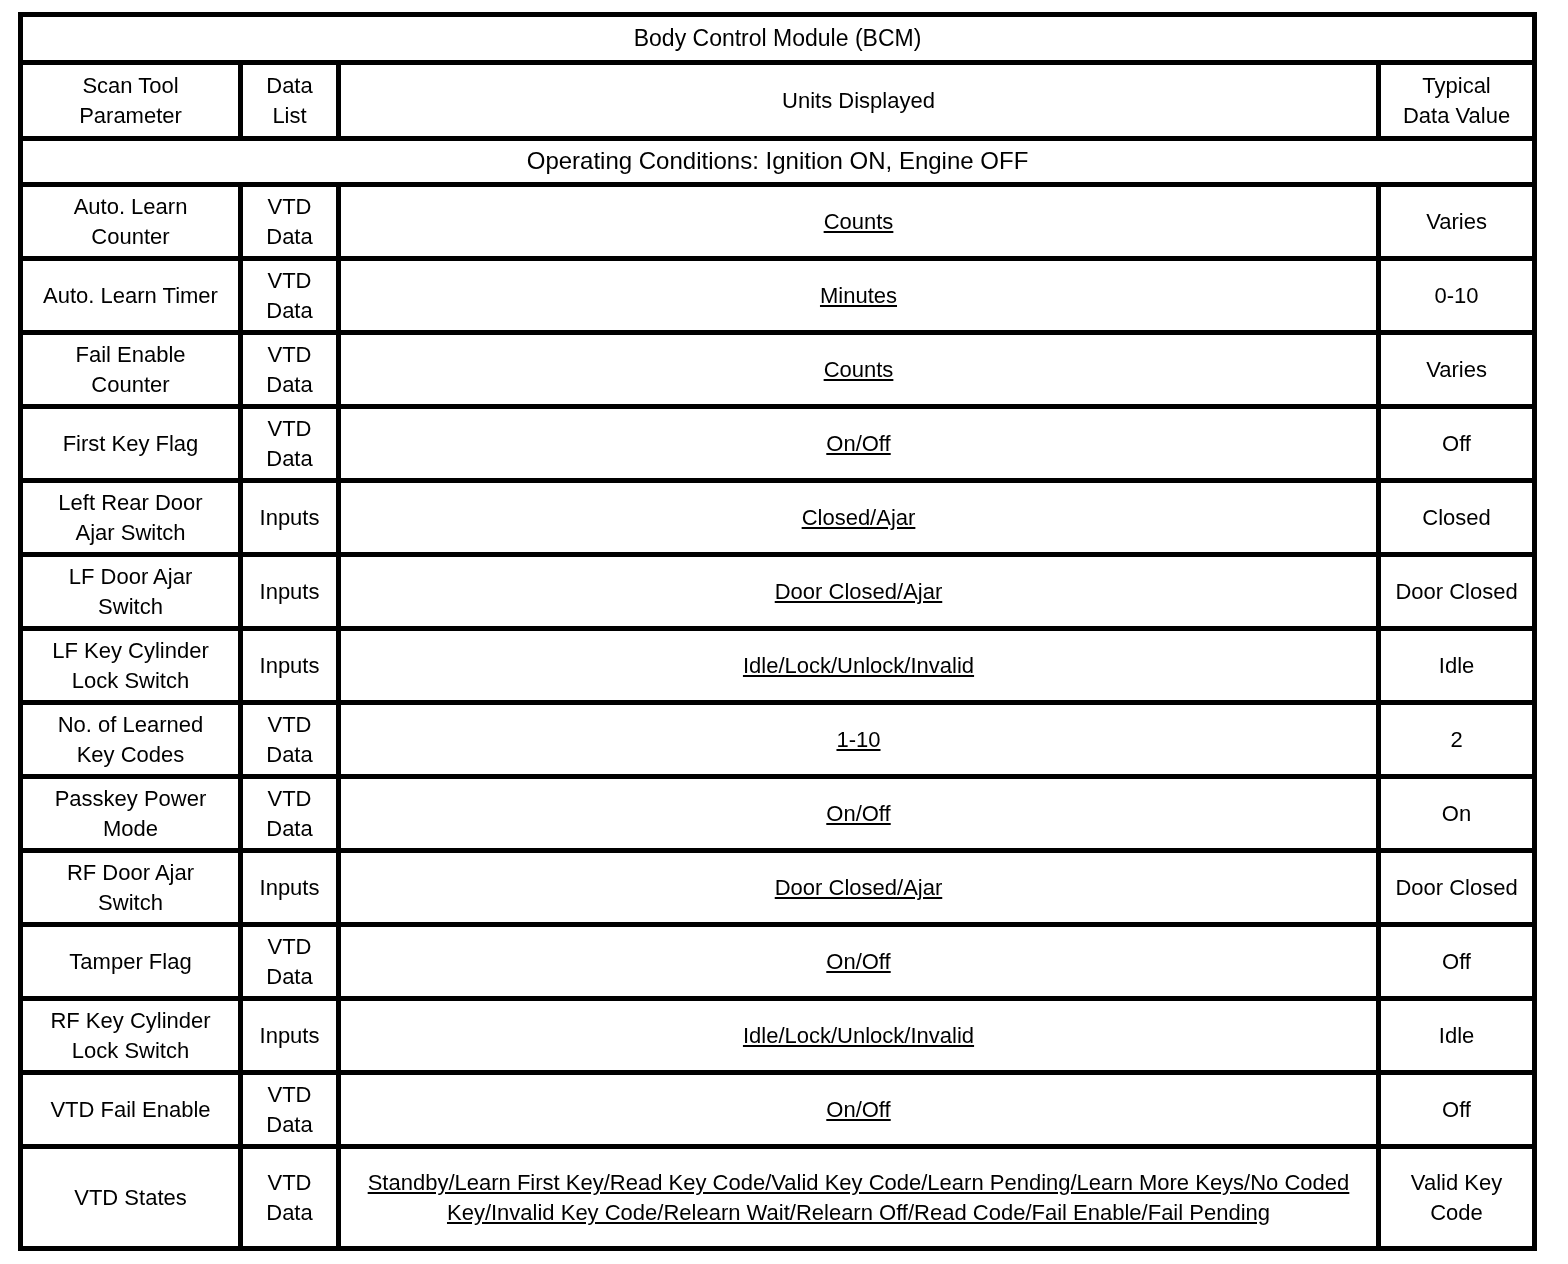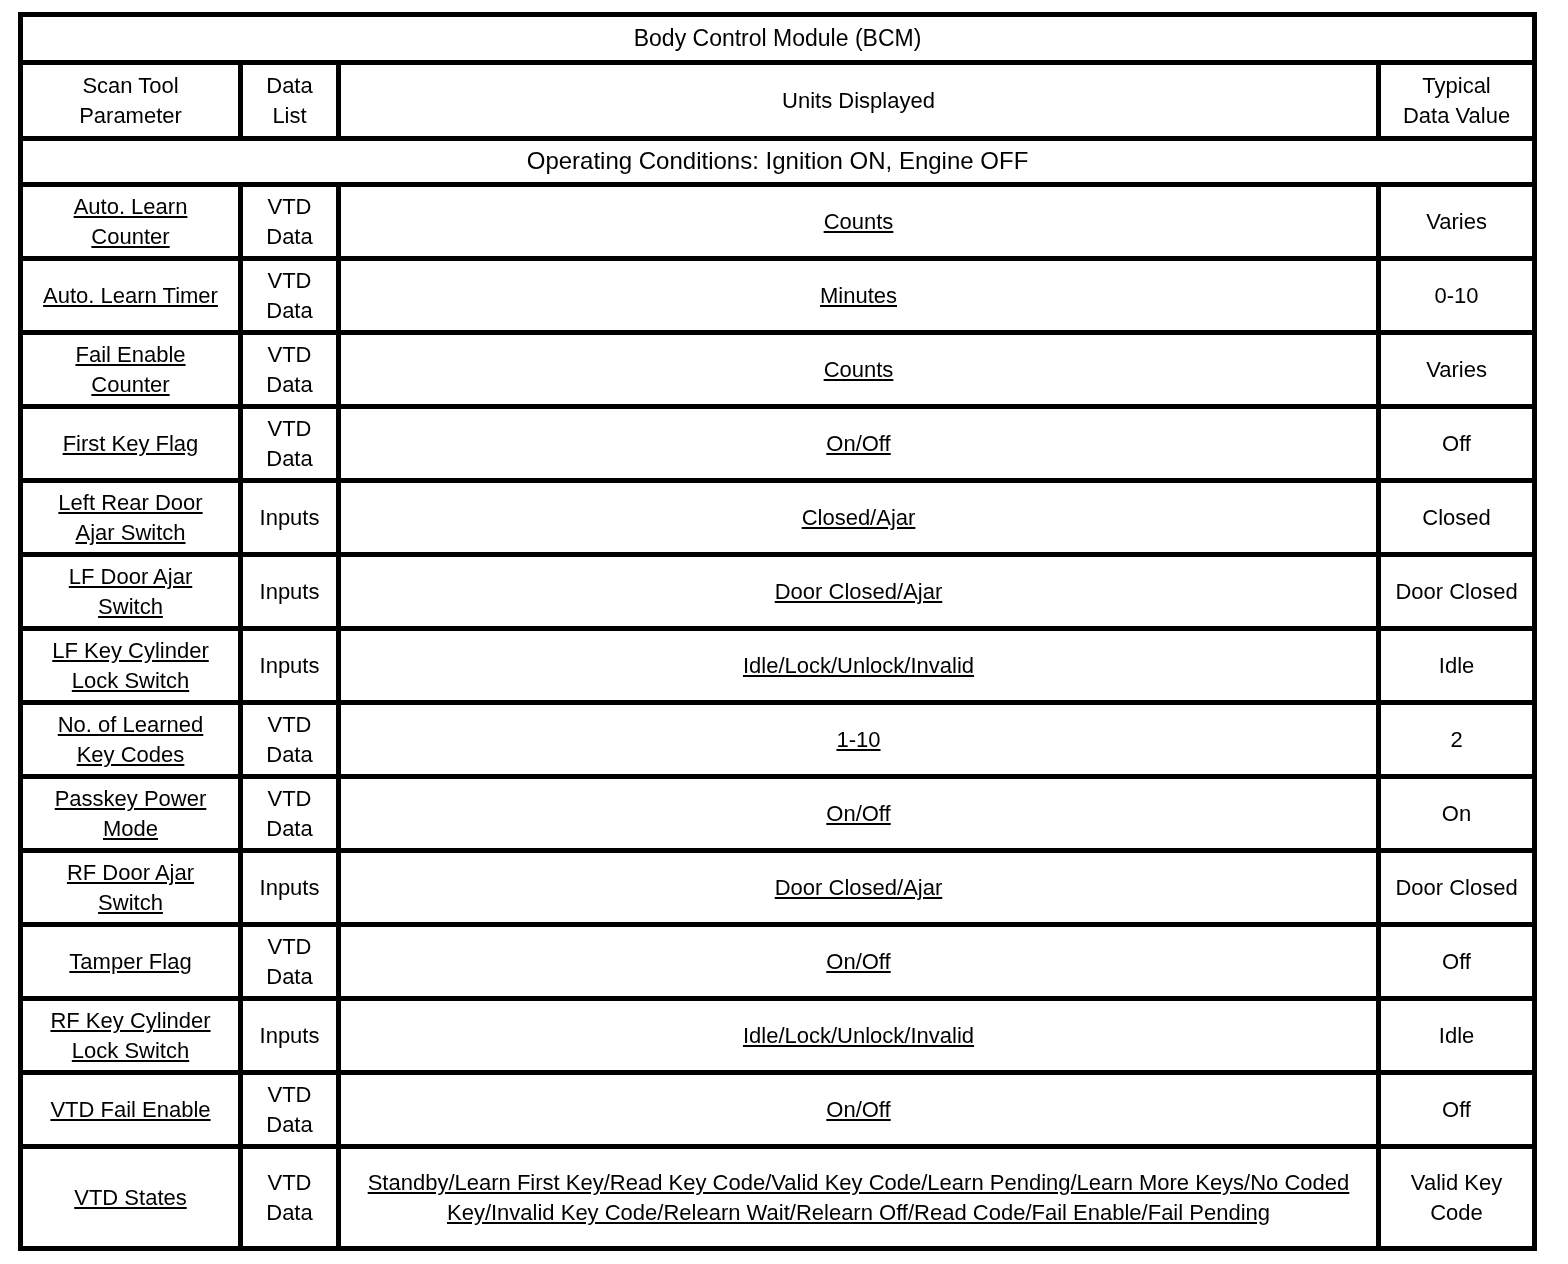--- a/index.html
+++ b/index.html
@@ -49,21 +49,20 @@
   }
   tbody tr td {
     height: 65px;
   }
   tbody tr:last-child td {
     height: 93px;
   }
   td.param-cell {
     text-align: left;
     padding-left: 6px;
-    text-decoration: underline;
   }
   td.units-cell {
     padding: 2px 8px;
     text-decoration: underline;
   }
   td.value-cell {
     padding: 2px 2px;
   }
 </style>
 </head>

